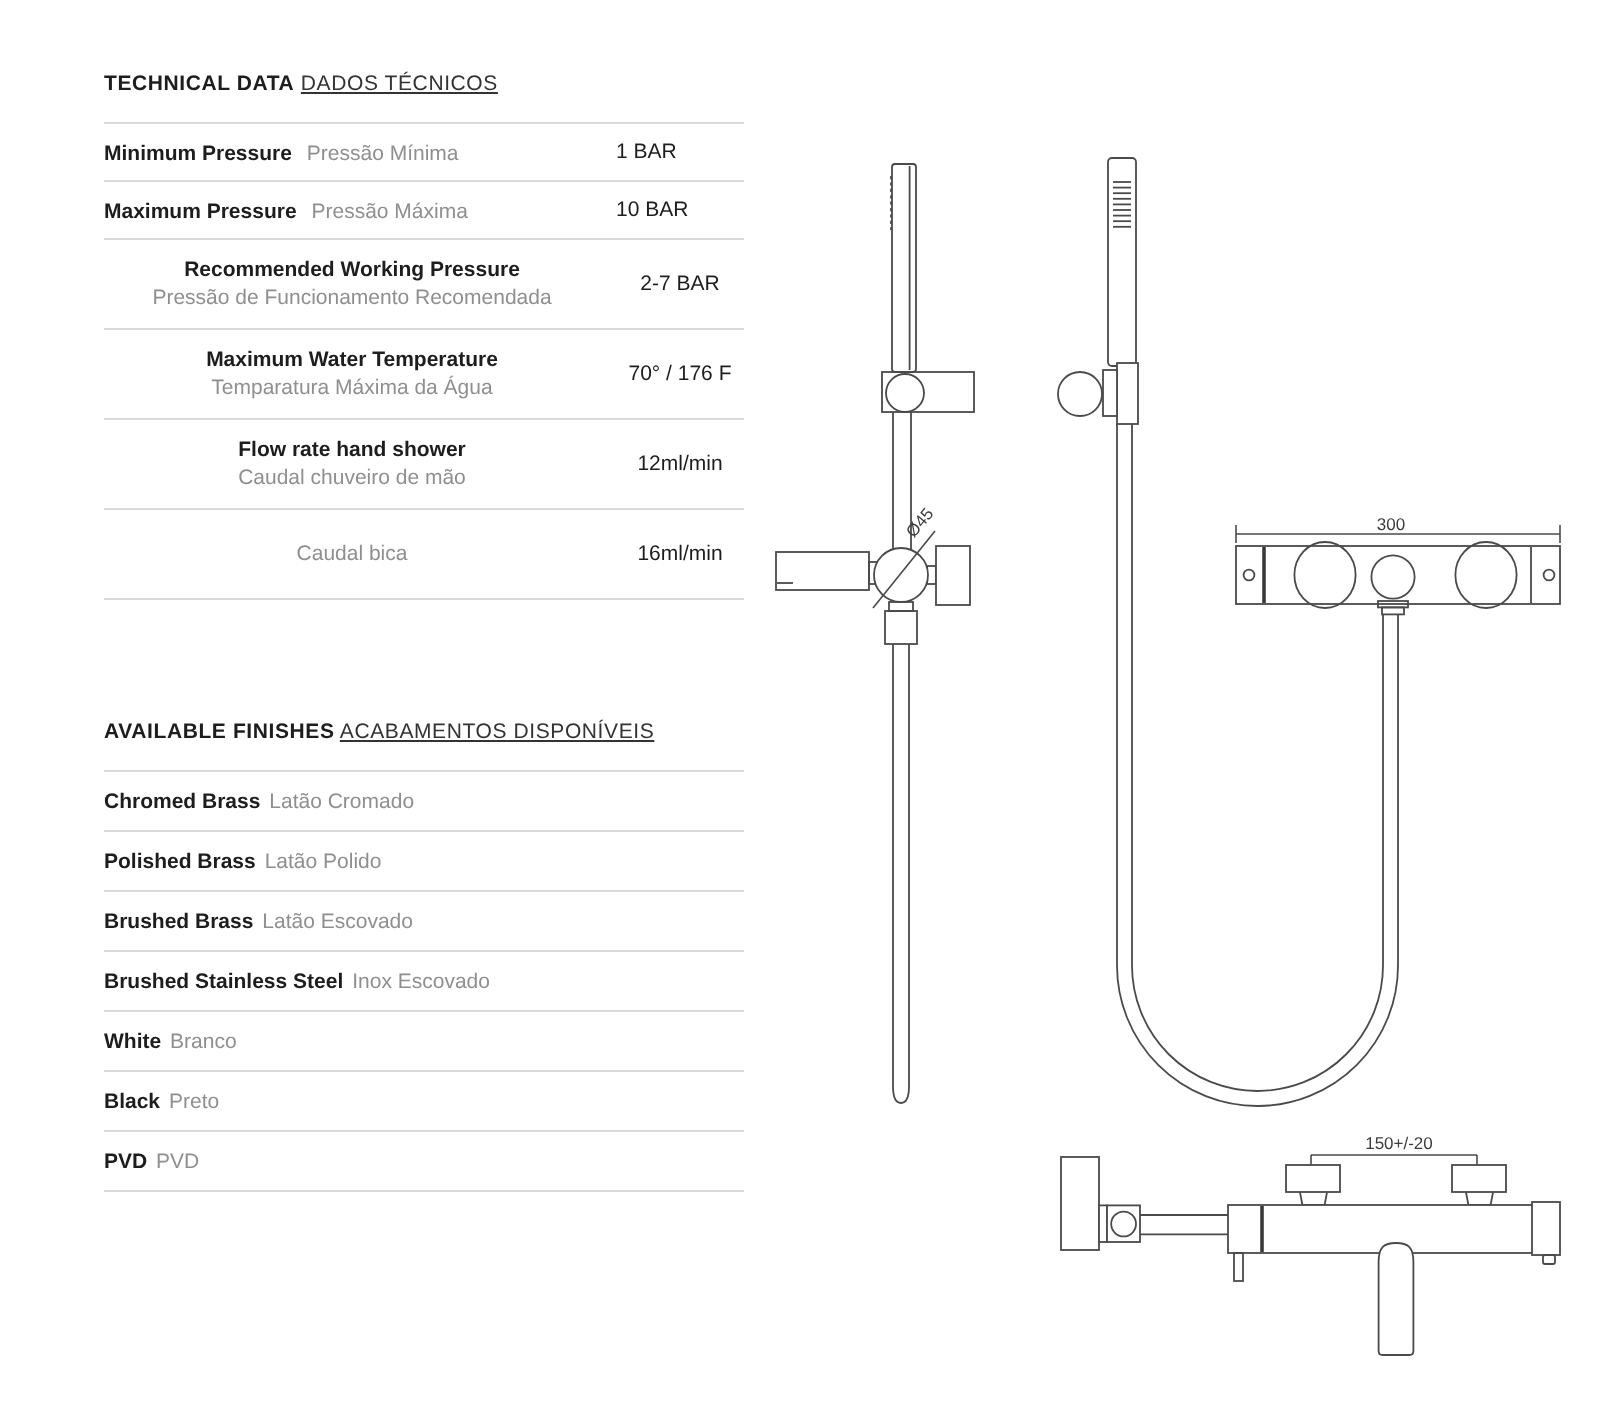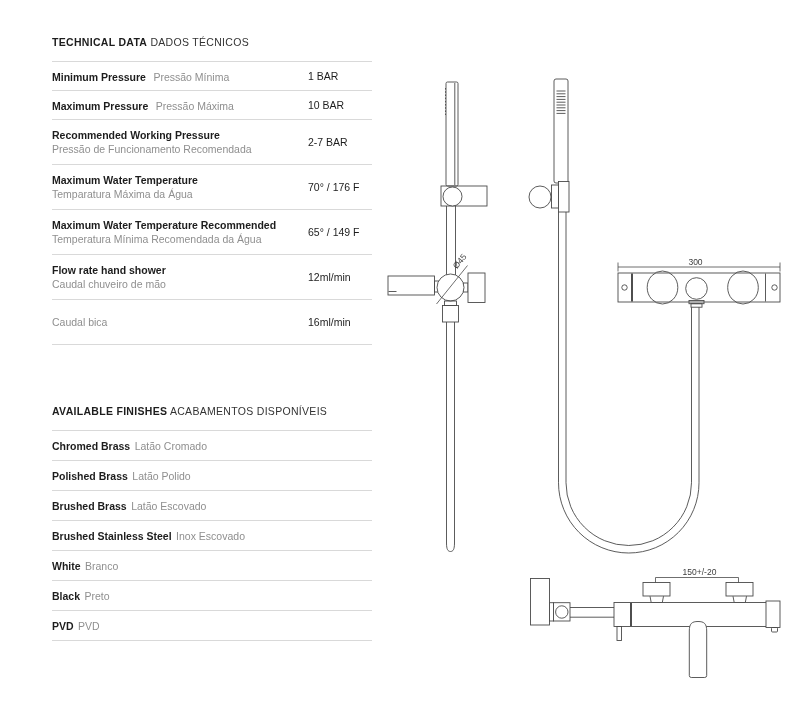--- a/index.html
+++ b/index.html
@@ -7,26 +7,26 @@
   body {
     width:800px; height:711px; position:relative; overflow:hidden;
     font-family:"Liberation Sans", sans-serif;
     -webkit-font-smoothing:antialiased;
     color:#1d1d1d;
   }
   .left-panel { position:absolute; left:52px; top:36px; width:320px; }
 
   .section-title { font-size:10.5px; letter-spacing:.3px; margin-bottom:13px; white-space:nowrap; }
   .section-title .en { font-weight:bold; color:#1d1d1d; }
-  .section-title .pt { font-weight:normal; color:#333333; }
+  .section-title .pt { font-weight:normal; color:#333333;text-decoration:underline; }
 
   .data-table { border-top:1px solid #d9d9d9; }
   .td-row { display:flex; align-items:center; border-bottom:1px solid #d9d9d9; }
   .td-row.single { height:29px; }
-  .td-row.double { height:45px; }
+  .td-row.double { height:45px;text-align:center; }
   .td-labels { flex:1 1 auto; padding-right:8px; line-height:14px; }
   .lbl-en { font-weight:bold; font-size:10.5px; color:#1d1d1d; }
   .lbl-pt { font-weight:normal; font-size:10.5px; color:#8f8f8f; }
   .td-row.single .lbl-pt { margin-left:3px;text-align:right; }
   .td-value { flex:0 0 64px; font-weight:normal; font-size:10.5px; color:#1d1d1d; white-space:nowrap; }
 
   .finishes-section { margin-top:60px; }
   .fin-row { display:flex; align-items:center; height:30px; border-bottom:1px solid #d9d9d9; }
 
   .drawings { position:absolute; left:385px; top:60px; width:410px; height:645px; }
@@ -67,27 +67,20 @@
         <div class="lbl-pt">Pressão de Funcionamento Recomendada</div>
       </div>
       <div class="td-value">2-7 BAR</div>
     </div>
     <div class="td-row double">
       <div class="td-labels">
         <div class="lbl-en">Maximum Water Temperature</div>
         <div class="lbl-pt">Temparatura Máxima da Água</div>
       </div>
       <div class="td-value">70° / 176 F</div>
-    </div>
-    <div class="td-row double">
-      <div class="td-labels">
-        <div class="lbl-en">Maximum Water Temperature Recommended</div>
-        <div class="lbl-pt">Temperatura Mínima Recomendada da Água</div>
-      </div>
-      <div class="td-value">65° / 149 F</div>
     </div>
     <div class="td-row double">
       <div class="td-labels">
         <div class="lbl-en">Flow rate hand shower</div>
         <div class="lbl-pt">Caudal chuveiro de mão</div>
       </div>
       <div class="td-value">12ml/min</div>
     </div>
     <div class="td-row double">
       <div class="td-labels">

